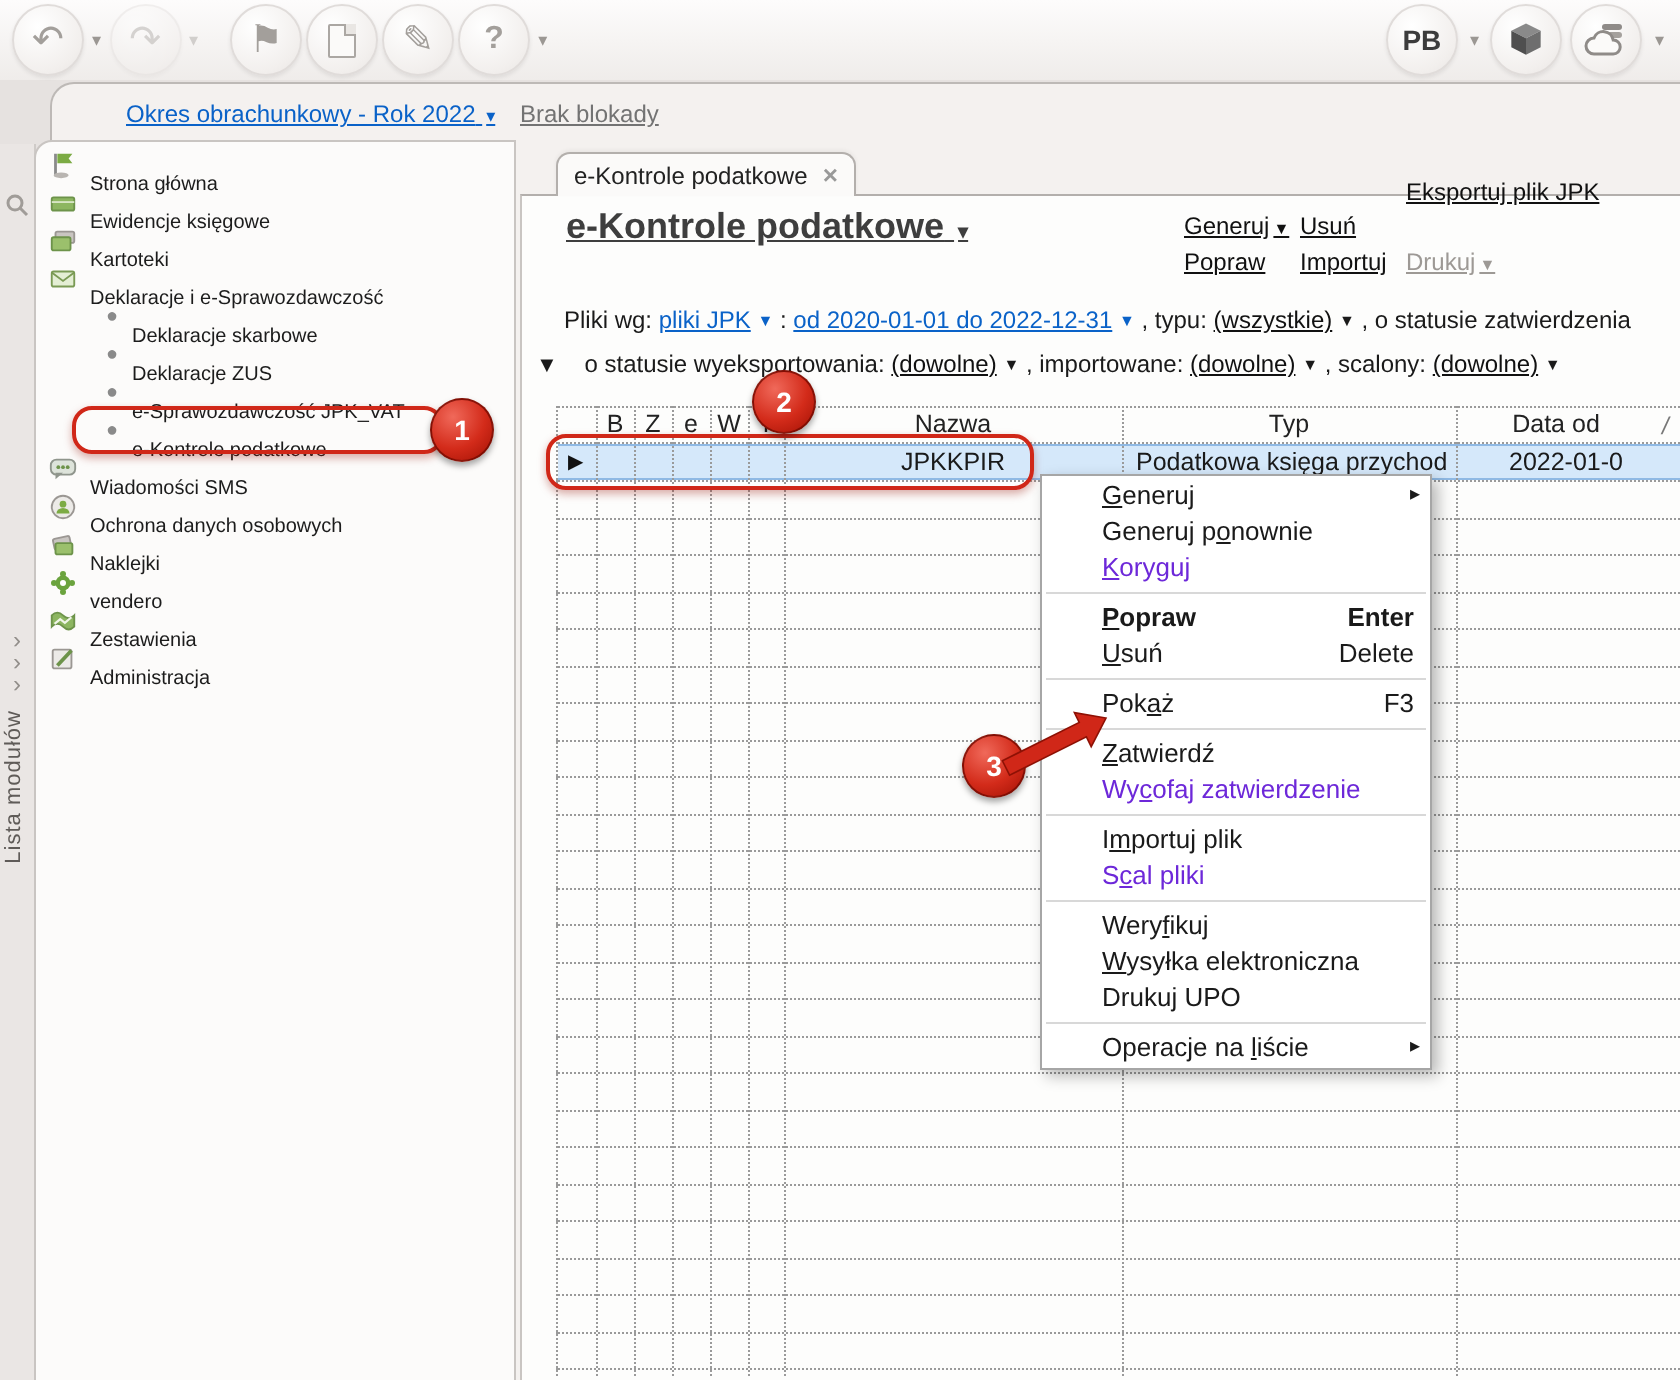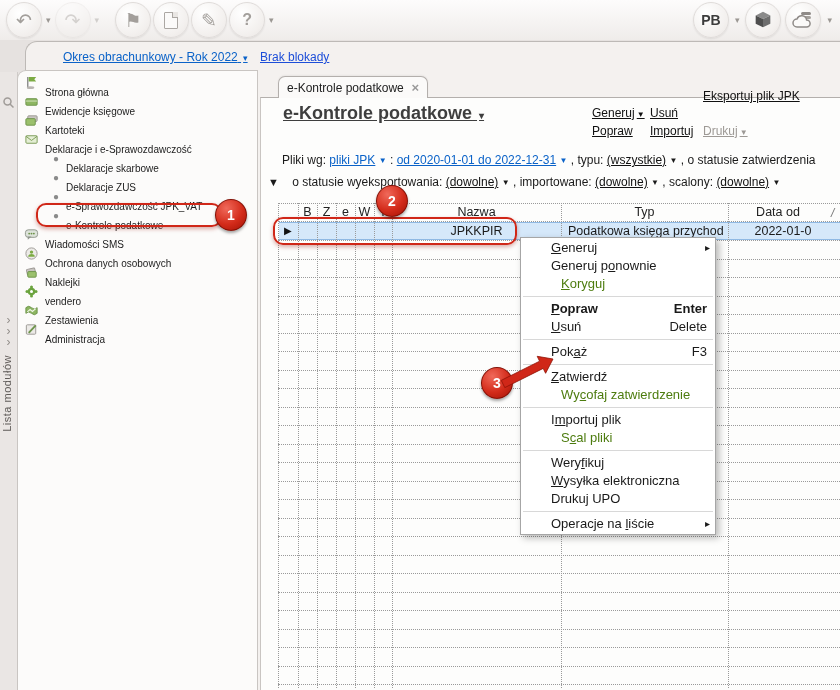--- a/index.html
+++ b/index.html
@@ -24,21 +24,21 @@
   .page-glyph::after{content:"";position:absolute;right:-1px;top:-1px;width:5px;height:5px;
               background:#e9e6e3;border-left:1.5px solid #aba7a3;border-bottom:1.5px solid #aba7a3;}
   .pb-btn{font-weight:bold;color:#3c3c3c;font-size:14px;}
 
   
   .main-panel{position:absolute;left:25px;top:41px;right:0;bottom:0;
               background:#f4f1ef;border:1px solid #bdb9b6;border-right:none;border-bottom:none;
               border-top-left-radius:12px;}
   .period-link{position:absolute;left:63px;top:50px;color:#0a62c8;text-decoration:underline;cursor:pointer;}
   .period-link .caret{color:#0a62c8;}
-  .lock-link{position:absolute;left:260px;top:50px;color:#1d4ed8;text-decoration:underline;cursor:pointer;}
+  .lock-link{position:absolute;left:260px;top:50px;color:#737373;text-decoration:underline;cursor:pointer;}
 
   
   .module-strip{position:absolute;left:0;top:72px;width:17px;bottom:0;
                 background:#eae6e4;border-right:1px solid #cfcbc8;}
   .strip-chevrons{position:absolute;left:0;top:243px;width:17px;text-align:center;color:#928e8a;
                   font-size:12px;line-height:11px;}
   .strip-label{position:absolute;left:1px;top:283px;width:15px;}
   .strip-label span{writing-mode:vertical-rl;transform:rotate(180deg);
                     font-size:11px;color:#5f5b58;letter-spacing:.5px;}
   .strip-pin{position:absolute;left:2px;top:24px;}
@@ -90,21 +90,21 @@
   .row-marker{position:absolute;left:6px;top:22px;font-size:10px;color:#111;z-index:2;}
   .cell{position:absolute;top:21px;font-size:12.5px;color:#1a1a1a;z-index:2;white-space:nowrap;overflow:hidden;}
   .sort-mark{position:absolute;left:553px;top:3px;color:#777;font-style:italic;z-index:2;}
 
   
   .ctx{position:absolute;left:520px;top:237px;width:194px;z-index:10;background:#fff;
        border:1px solid #a6a6a6;box-shadow:3px 3px 7px rgba(0,0,0,.28);padding:1px 0;font-size:13px;}
   .mi{height:18px;line-height:18px;padding:0 8px 0 30px;position:relative;color:#1a1a1a;cursor:pointer;white-space:nowrap;}
   .mi .sc{float:right;}
   .mi.bold{font-weight:bold;}
-  .mi.off{color:#4d7c0f;cursor:default;margin-left:10px;}
+  .mi.off{color:#6d28d9;cursor:default;}
   .mi .sub{position:absolute;right:5px;top:0;font-size:10px;}
   .msep{border-top:1px solid #d8d8d8;margin:3px 2px;}
   .ac{text-decoration:underline;}
 
   
   .ann-rect{position:absolute;border:2px solid #d02718;border-radius:10px;z-index:20;
             box-shadow:0 2px 4px rgba(150,20,10,.35);pointer-events:none;}
   .badge{position:absolute;width:30px;height:30px;border-radius:50%;z-index:21;
          background:radial-gradient(circle at 35% 28%,#f0695a 0%,#d32b1a 55%,#a21104 100%);
          border:1px solid rgba(110,10,0,.75);box-shadow:0 2px 3px rgba(0,0,0,.35);

